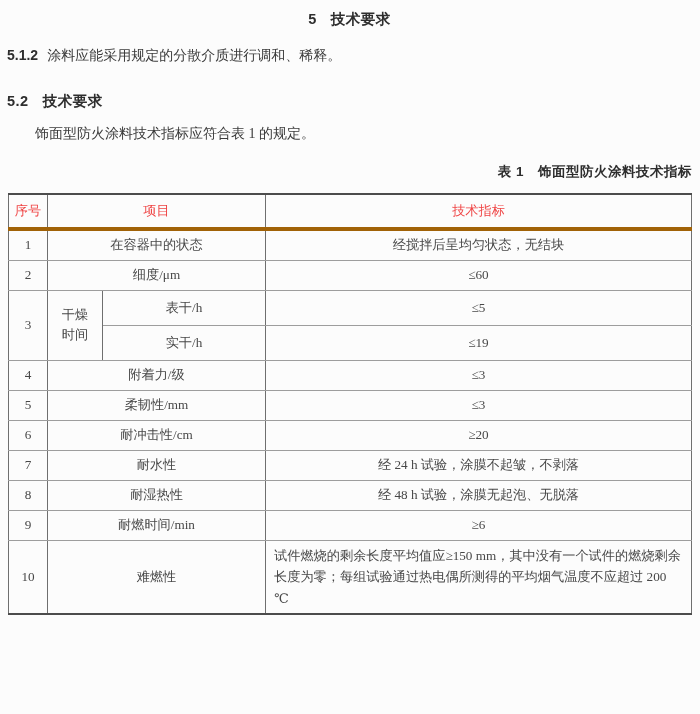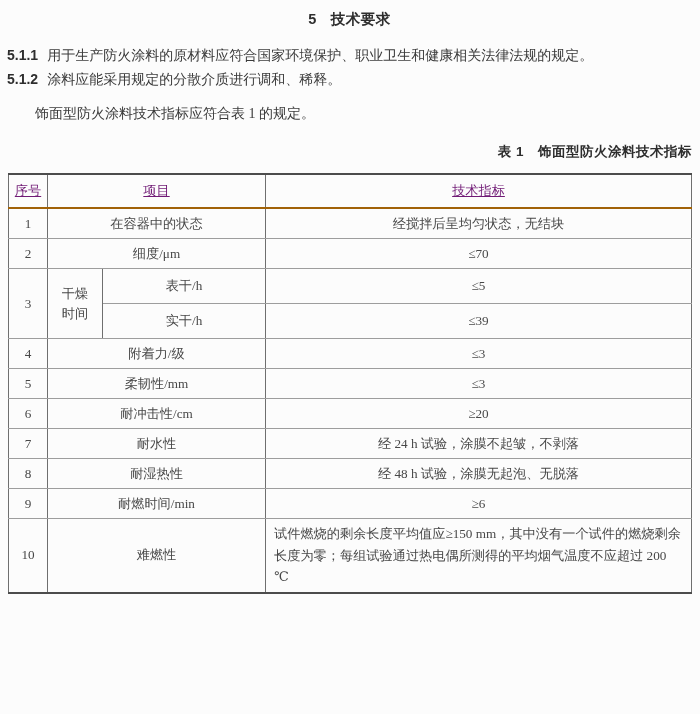--- a/index.html
+++ b/index.html
@@ -50,47 +50,47 @@
   }
   col.c-no{width:39px;}
   col.c-g{width:55px;}
   col.c-item{width:163px;}
   th,td{
     border-left:1px solid #6f6f6f;border-right:1px solid #6f6f6f;
     border-top:1px solid #9d9d9d;border-bottom:1px solid #9d9d9d;
     text-align:center;vertical-align:middle;
     padding:2px 4px;font-weight:normal;
   }
-  th{height:28px;border-bottom:2px solid #a16207;color:#701a75;text-decoration:underline;}
+  th{height:28px;border-bottom:4px solid #a16207;color:#ef4444;}
   td{height:25px;}
   td.sub{height:30px;}
   td.group div{line-height:20px;}
   td.left{
     text-align:left;padding:4px 8px;line-height:21.5px;height:auto;
   }
 </style>
 </head>
 <body>
 
 <div class="page">
 
   <div class="heading h-top">
     <span class="hnum">5</span><span>技术要求</span>
   </div>
 
 
   <div class="para-block">
     <p class="para">
-      <span class="pnum">5.1.1</span><span>用于生产防火涂料的原材料应符合国家环境保护、职业卫生和健康相关法律法规的规定。</span>
-    </p>
-    <p class="para">
       <span class="pnum">5.1.2</span><span>涂料应能采用规定的分散介质进行调和、稀释。</span>
     </p>
   </div>
 
+  <div class="heading h-sub">
+    <span class="hnum">5.2</span><span>技术要求</span>
+  </div>
 
   <p class="intro">饰面型防火涂料技术指标应符合表 1 的规定。</p>
 
   <div class="caption">表 1　饰面型防火涂料技术指标</div>
 
   <table>
     <colgroup>
         <col class="c-no">
         <col class="c-g">
         <col class="c-item">
@@ -106,35 +106,35 @@
 
     <tr>
       <td>1</td>
       <td colspan="2">在容器中的状态</td>
       <td>经搅拌后呈均匀状态，无结块</td>
     </tr>
 
     <tr>
       <td>2</td>
       <td colspan="2">细度/μm</td>
-      <td>≤70</td>
+      <td>≤60</td>
     </tr>
 
     <tr>
       <td rowspan="2">3</td>
       <td rowspan="2" class="group">
         <div>干燥</div>
         <div>时间</div>
       </td>
       <td class="sub">表干/h</td>
       <td class="sub">≤5</td>
     </tr>
     <tr>
       <td class="sub">实干/h</td>
-      <td class="sub">≤39</td>
+      <td class="sub">≤19</td>
     </tr>
 
     <tr>
       <td>4</td>
       <td colspan="2">附着力/级</td>
       <td>≤3</td>
     </tr>
 
     <tr>
       <td>5</td>

